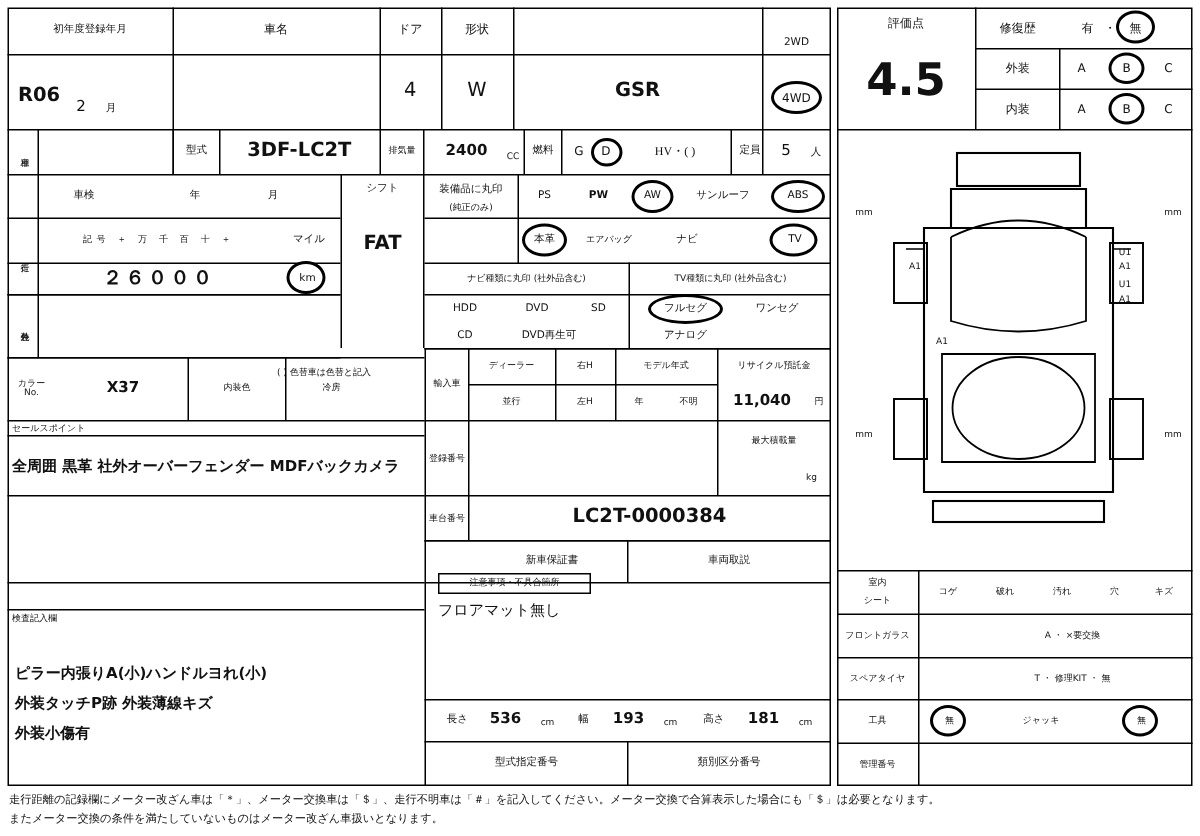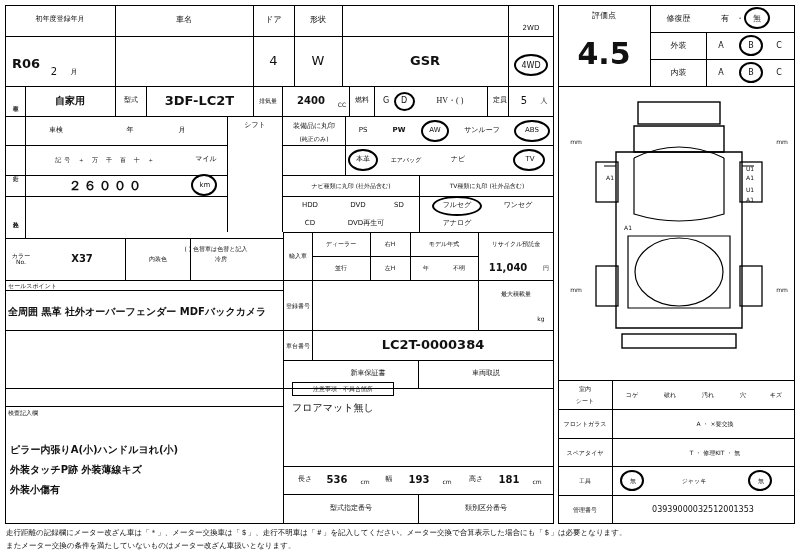--- a/index.html
+++ b/index.html
@@ -86,21 +86,20 @@
   <div class="ln" style="left:25px;top:86px;width:1px;height:30px;"></div>
   <div class="ln" style="left:115px;top:86px;width:1px;height:30px;"></div>
   <div class="ln" style="left:146px;top:86px;width:1px;height:30px;"></div>
   <div class="ln" style="left:253px;top:86px;width:1px;height:30px;"></div>
   <div class="ln" style="left:282px;top:86px;width:1px;height:30px;"></div>
   <div class="ln" style="left:349px;top:86px;width:1px;height:30px;"></div>
   <div class="ln" style="left:374px;top:86px;width:1px;height:30px;"></div>
   <div class="ln" style="left:487px;top:86px;width:1px;height:30px;"></div>
 
   <div class="t xxs" style="left:6px;top:88px;width:19px;height:26px;writing-mode:vertical-rl;">車種</div>
-  <div class="t md b" style="left:26px;top:88px;width:88px;height:26px;">自家用</div>
   <div class="t xs" style="left:116px;top:88px;width:30px;height:26px;">型式</div>
   <div class="t lg b" style="left:147px;top:88px;width:105px;height:26px;">3DF-LC2T</div>
   <div class="t xxs" style="left:254px;top:88px;width:28px;height:26px;line-height:1.0;">排気量</div>
   <div class="t md b" style="left:283px;top:88px;width:56px;height:26px;">2400</div>
   <div class="t xxs" style="left:334px;top:96px;width:16px;height:18px;">CC</div>
   <div class="t xs" style="left:350px;top:88px;width:24px;height:26px;">燃料</div>
   <div class="t sm" style="left:378px;top:88px;width:16px;height:26px;">G</div>
   <div class="t sm" style="left:396px;top:88px;width:16px;height:26px;">D</div>
   <div class="ov" style="left:394px;top:92px;width:21px;height:19px;"></div>
   <div class="t sm" style="left:416px;top:88px;width:68px;height:26px;font-family:Liberation Serif, serif;">HV・( )</div>
@@ -120,20 +119,21 @@
   <div class="t xs" style="left:172px;top:118px;width:20px;height:26px;">月</div>
 
   <div class="t xxs" style="left:6px;top:150px;width:19px;height:42px;writing-mode:vertical-rl;">走行</div>
   <div class="t xxs" style="left:26px;top:147px;width:160px;height:26px;letter-spacing:3px;">記号 ＋ 万 千 百 十 ＋</div>
   <div class="t xs" style="left:186px;top:147px;width:40px;height:26px;">マイル</div>
   <div class="t lg b" style="left:26px;top:174px;width:160px;height:24px;letter-spacing:2px;">２６０００</div>
   <div class="t xs" style="left:190px;top:174px;width:30px;height:24px;">km</div>
   <div class="ov" style="left:191px;top:174px;width:26px;height:22px;"></div>
 
   <div class="t xs" style="left:228px;top:118px;width:54px;height:16px;">シフト</div>
+  <div class="t lg b" style="left:228px;top:144px;width:54px;height:38px;">FAT</div>
 
   <div class="ln" style="left:283px;top:145px;width:271px;height:1px;"></div>
   <div class="ln" style="left:283px;top:175px;width:271px;height:1px;"></div>
   <div class="ln" style="left:283px;top:196px;width:271px;height:1px;"></div>
   <div class="ln" style="left:283px;top:232px;width:271px;height:1px;"></div>
   <div class="ln" style="left:345px;top:116px;width:1px;height:60px;"></div>
 
   <div class="t xs" style="left:284px;top:120px;width:60px;height:14px;">装備品に丸印</div>
   <div class="t xxs" style="left:284px;top:133px;width:60px;height:12px;">(純正のみ)</div>
 
@@ -314,18 +314,17 @@
   <div class="t xxs" style="left:650px;top:440px;width:130px;height:26px;">T ・ 修理KIT ・ 無</div>
 
   <div class="t xxs" style="left:559px;top:468px;width:52px;height:26px;">工具</div>
   <div class="t xxs" style="left:620px;top:468px;width:26px;height:26px;">無</div>
   <div class="ov" style="left:620px;top:470px;width:24px;height:21px;"></div>
   <div class="t xxs" style="left:664px;top:468px;width:60px;height:26px;">ジャッキ</div>
   <div class="t xxs" style="left:748px;top:468px;width:26px;height:26px;">無</div>
   <div class="ov" style="left:748px;top:470px;width:24px;height:21px;"></div>
 
   <div class="t xxs" style="left:559px;top:497px;width:52px;height:26px;">管理番号</div>
-  <div class="t sm" style="left:614px;top:497px;width:178px;height:26px;">03939000032512001353</div>
 
   <div class="foot" style="left:6px;top:528px;width:790px;">走行距離の記録欄にメーター改ざん車は「＊」、メーター交換車は「＄」、走行不明車は「＃」を記入してください。メーター交換で合算表示した場合にも「＄」は必要となります。</div>
   <div class="foot" style="left:6px;top:541px;width:790px;">またメーター交換の条件を満たしていないものはメーター改ざん車扱いとなります。</div>
 
 </div>
 
 </body></html>

